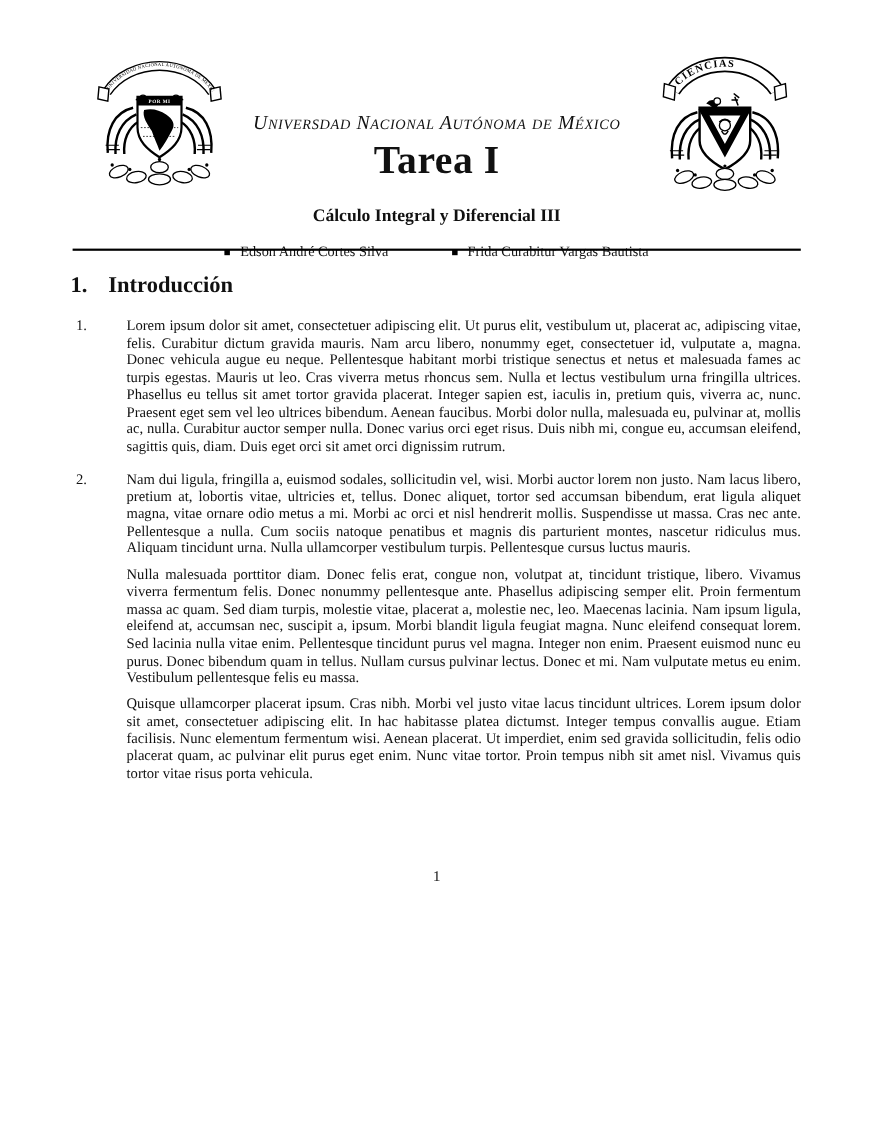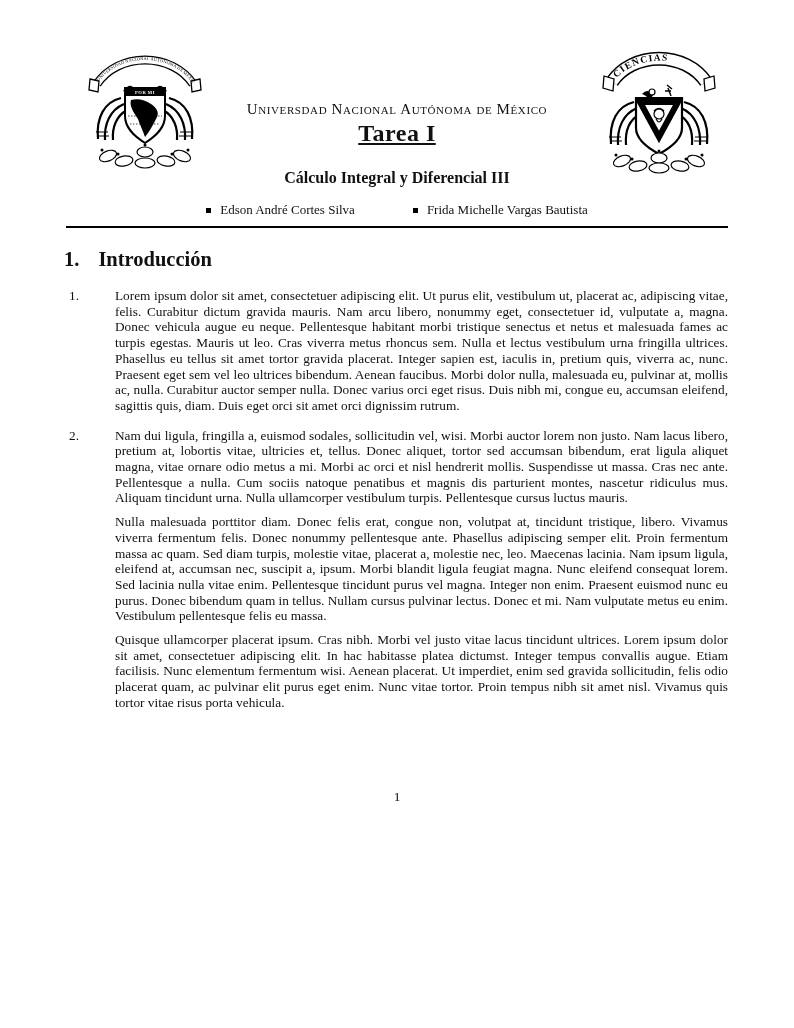--- a/index.html
+++ b/index.html
@@ -14,31 +14,31 @@
   }
   
   .crest{position:absolute;}
   .crest-left{left:88px;top:44px;width:114px;height:126px;}
   .crest-right{left:602px;top:38px;width:114px;height:138px;}
   .head-center{
     position:absolute;left:130px;right:130px;top:101px;
     text-align:center;
   }
   .university{
-    font-size:15px;
+    font-size:18px;
     font-variant:small-caps;
     letter-spacing:0.6px;
     white-space:nowrap;
+    font-style:italic;
   }
   .doc-title{
     margin:2px 0 0 0;
-    font-size:24px;
+    font-size:36px;
     font-weight:bold;
     letter-spacing:0.5px;
-    text-decoration:underline;
   }
   .course{
     margin-top:22px;
     font-size:16px;
     font-weight:bold;
   }
   .authors{
     margin-top:15px;
     display:flex;
     justify-content:center;
@@ -198,21 +198,21 @@
     <div class="university">Universdad Nacional Autónoma de México</div>
     <h1 class="doc-title">Tarea I</h1>
     <div class="course">Cálculo Integral y Diferencial III</div>
     <div class="authors">
       <div class="author">
         <span class="sq"></span>
         <span>Edson André Cortes Silva</span>
       </div>
       <div class="author">
         <span class="sq"></span>
-        <span>Frida Michelle Vargas Bautista</span>
+        <span>Frida Curabitur Vargas Bautista</span>
       </div>
     </div>
   </div>
 
   <div class="rule"></div>
 
   <div class="section-heading">
     <span class="sec-num">1.</span>
     <span>Introducción</span>
   </div>

